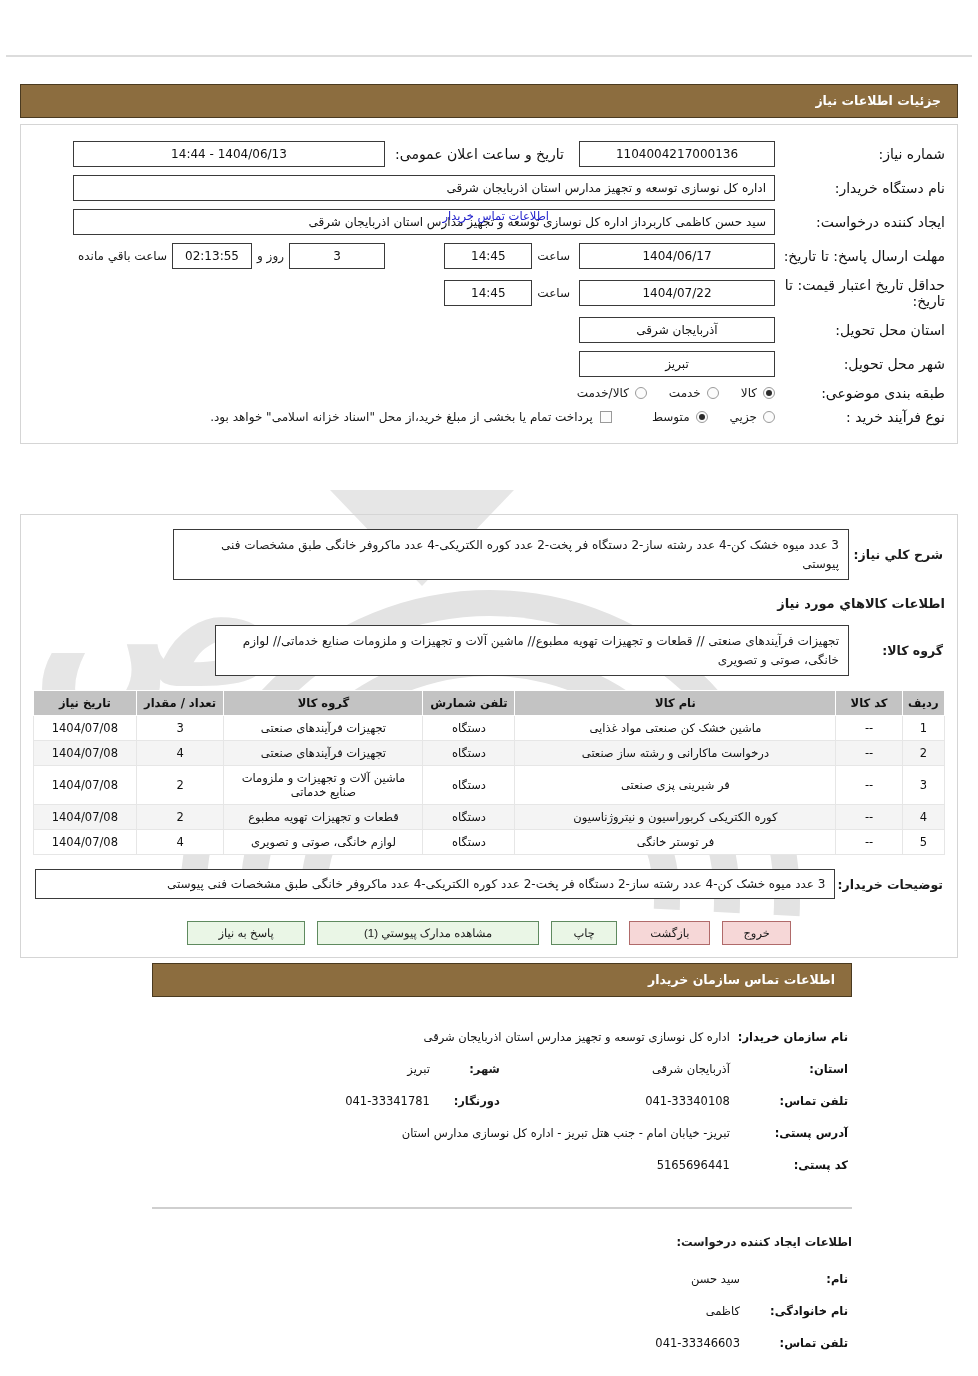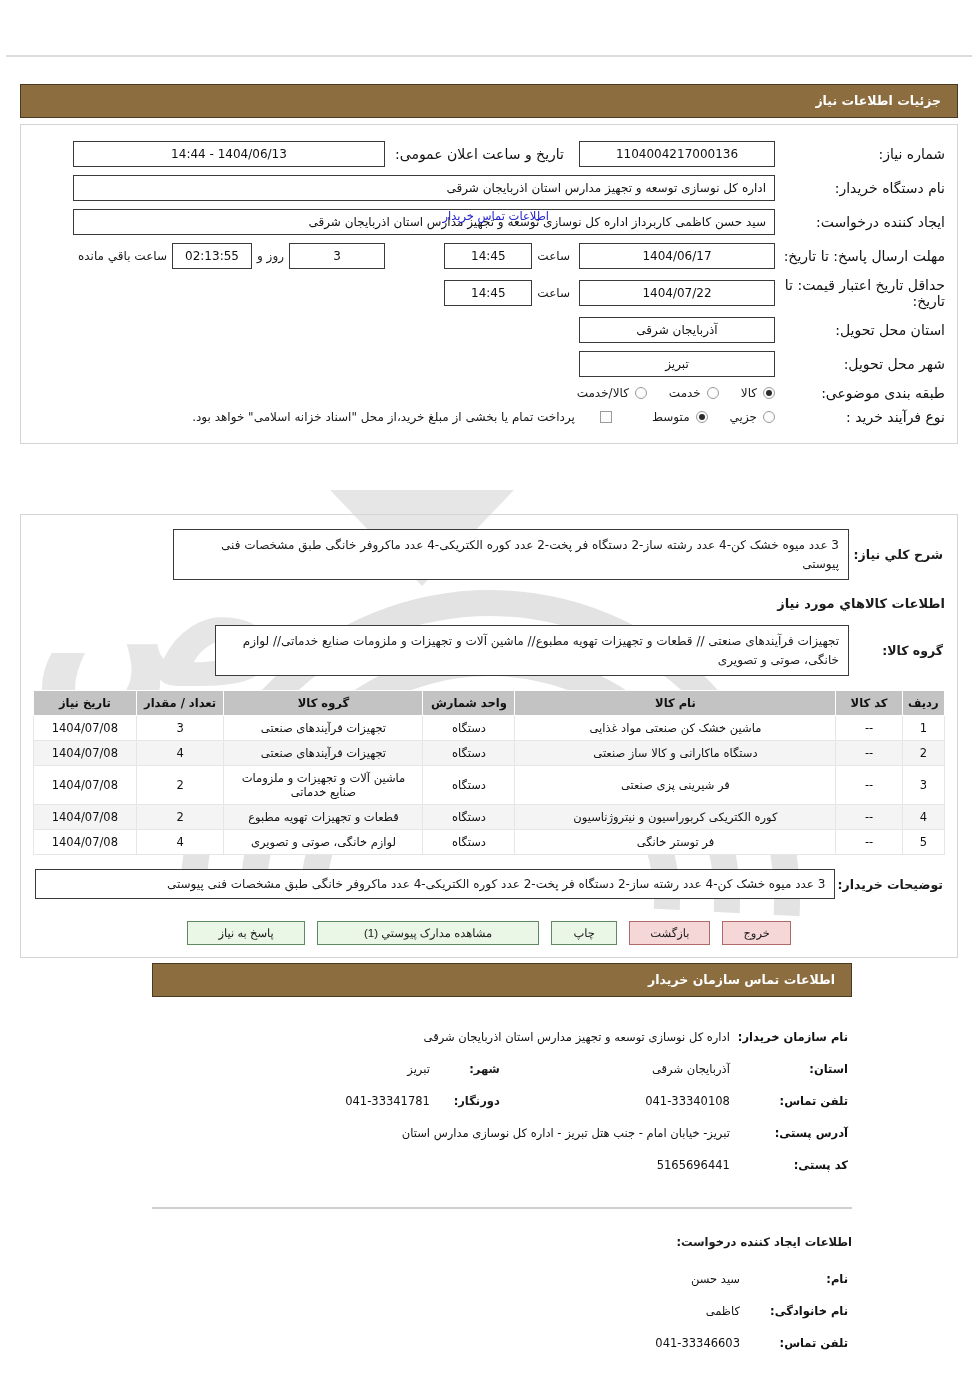--- a/index.html
+++ b/index.html
@@ -366,21 +366,21 @@
 
         <tr>
           <td class="lbl">نوع فرآیند خرید :</td>
           <td colspan="4">
             <div class="radio-row">
               <span class="radio"></span>
               <span class="radio-lbl">جزیي</span>
               <span class="radio on"></span>
               <span class="radio-lbl" style="margin-left:34px">متوسط</span>
               <span class="chk"></span>
-              <span class="radio-lbl" style="margin-left:0; margin-right:19px;">پرداخت تمام یا بخشی از مبلغ خرید،از محل "اسناد خزانه اسلامی" خواهد بود.</span>
+              <span class="radio-lbl" style="margin-left:0; margin-right:1px;">پرداخت تمام یا بخشی از مبلغ خرید،از محل "اسناد خزانه اسلامی" خواهد بود.</span>
             </div>
           </td>
         </tr>
 
       </tbody>
         </table>
     </div>
   </div>
 
   <div class="block-2">
@@ -408,40 +408,40 @@
       </tr>
     </tbody>
       </table>
 
     <table class="goods">
       <thead>
         <tr>
           <th style="width:34px">ردیف</th>
           <th style="width:62px">کد کالا</th>
           <th style="width:300px">نام کالا</th>
-          <th style="width:86px">واحد شمارش</th>
+          <th style="width:86px">تلفن شمارش</th>
           <th style="width:186px">گروه کالا</th>
           <th style="width:82px">تعداد / مقدار</th>
           <th style="width:96px">تاریخ نیاز</th>
         </tr>
       </thead>
       <tbody>
         <tr>
           <td>1</td>
           <td>--</td>
           <td>ماشین خشک کن صنعتی مواد غذایی</td>
           <td>دستگاه</td>
           <td>تجهیزات فرآیندهای صنعتی</td>
           <td>3</td>
           <td>1404/07/08</td>
         </tr>
         <tr class="alt">
           <td>2</td>
           <td>--</td>
-          <td>دستگاه ماکارانی و کالا ساز صنعتی</td>
+          <td>درخواست ماکارانی و رشته ساز صنعتی</td>
           <td>دستگاه</td>
           <td>تجهیزات فرآیندهای صنعتی</td>
           <td>4</td>
           <td>1404/07/08</td>
         </tr>
         <tr>
           <td>3</td>
           <td>--</td>
           <td>فر شیرینی پزی صنعتی</td>
           <td>دستگاه</td>

